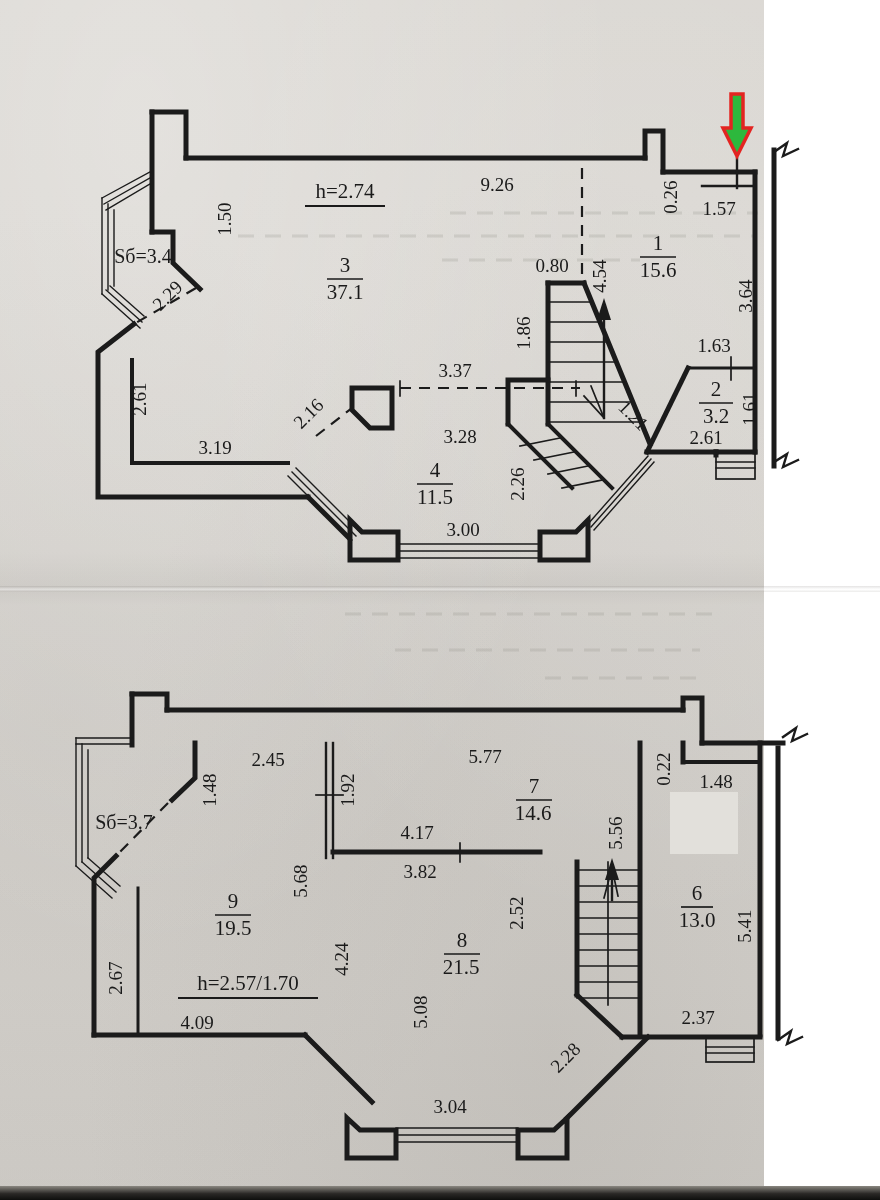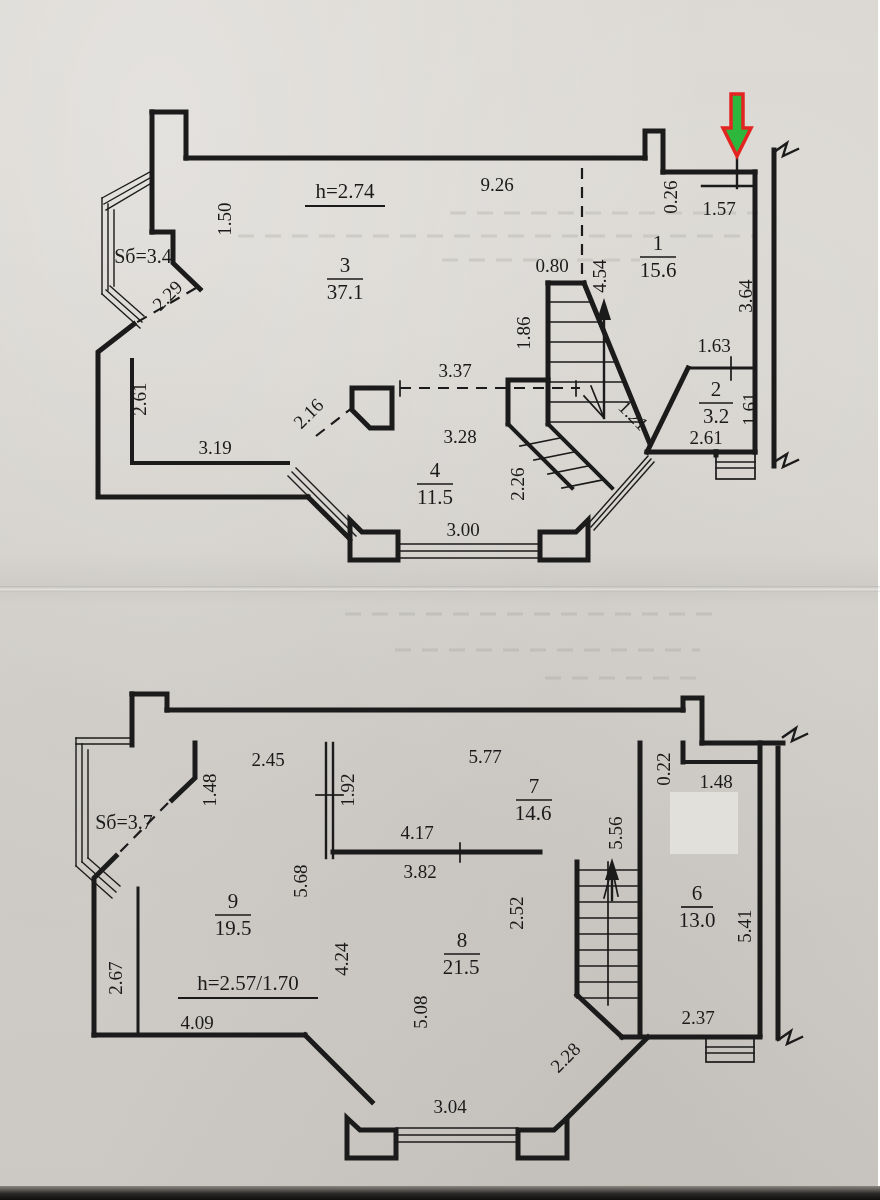--- a/index.html
+++ b/index.html
@@ -1,18 +1,18 @@
 <!DOCTYPE html>
 <html><head>
 <meta charset="utf-8">
 <style>
   html,body{margin:0;padding:0;}
   body{width:880px;height:1200px;overflow:hidden;}
   .paper{
-    position:relative;width:878px;height:1200px;
+    position:relative;width:764px;height:1200px;
     background:
       radial-gradient(ellipse at 18% 10%, rgba(255,255,255,.28), transparent 55%),
       radial-gradient(ellipse at 85% 28%, rgba(255,255,255,.14), transparent 50%),
       radial-gradient(ellipse at 72% 88%, rgba(150,146,140,.20), transparent 60%),
       radial-gradient(ellipse at 8% 60%, rgba(160,156,150,.16), transparent 50%),
       linear-gradient(180deg,#dad7d2 0%,#d7d4cf 46%,#cdcac5 49.2%,#d5d2cd 50.4%,#d2cfca 82%,#ccc9c4 100%);
   }
   .seam{position:absolute;left:0;top:586px;width:880px;height:6px;
     background:linear-gradient(180deg,rgba(90,85,80,.16),rgba(255,255,255,.40) 55%,rgba(120,115,110,.14));}
   .bottom-edge{position:absolute;left:0;top:1186px;width:880px;height:14px;

